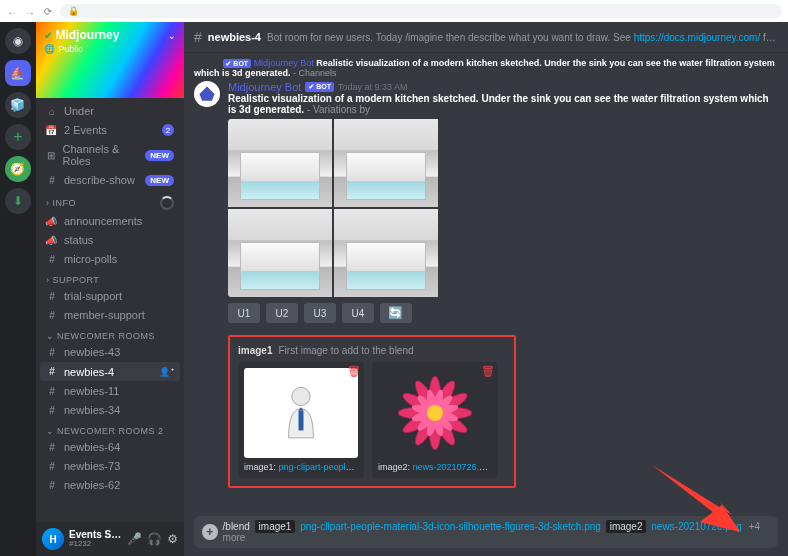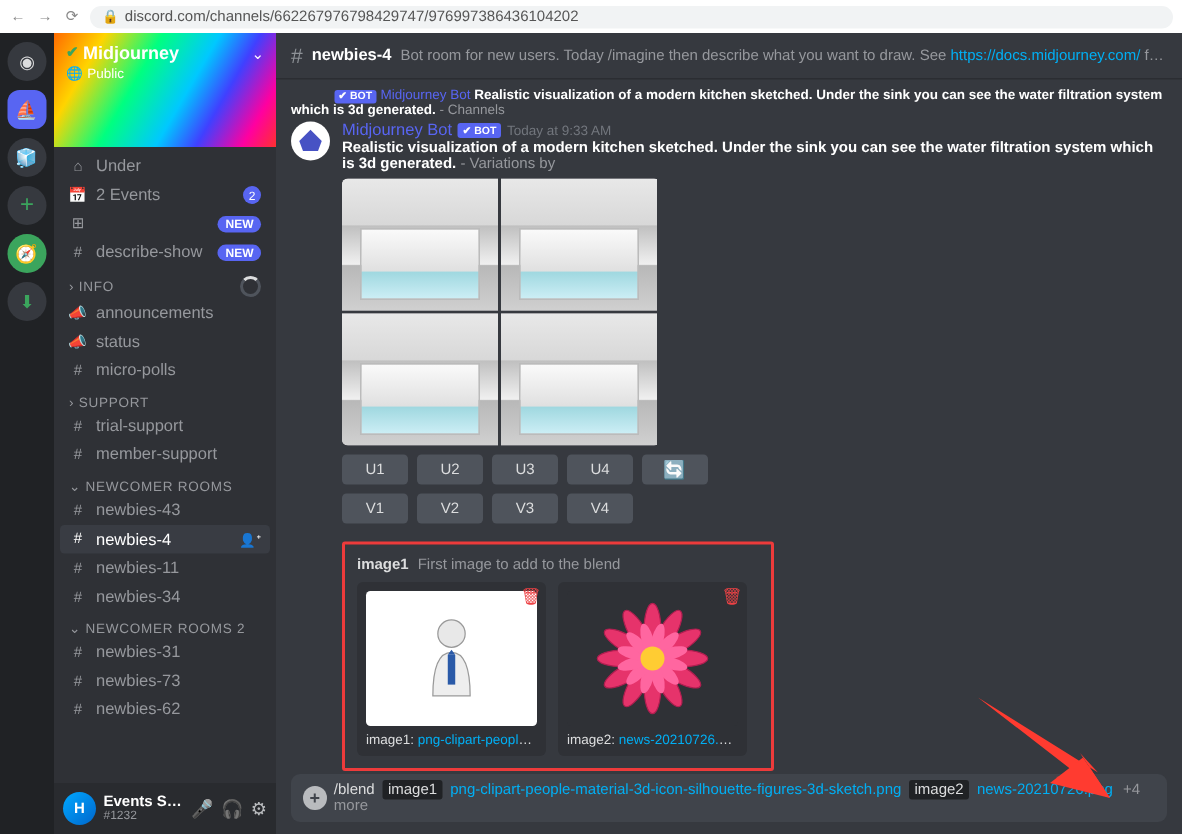--- a/index.html
+++ b/index.html
@@ -55,21 +55,21 @@
 .msg-time{color:#72767d;font-size:9px}
 .msg-text{color:#dcddde;font-size:10px}
 .msg-text .bold{font-weight:600;color:#fff}
 .msg-text .dim{color:#96989d}
 .small-row{font-size:9px;color:#96989d;margin-bottom:3px}
 .kitchen-grid{display:grid;grid-template-columns:repeat(2,104px);grid-template-rows:repeat(2,88px);gap:2px;margin-top:4px;border-radius:4px;overflow:hidden;width:212px}
 .kimg{background:#eee;position:relative;overflow:hidden}
 .kimg::before{content:"";position:absolute;inset:0;background:linear-gradient(180deg,#e8e8e8 0%,#d8d8d8 35%,#c0c0c0 36%,#f0f0f0 65%,#b8b8b8 66%,#d0d0d0 100%)}
 .kimg::after{content:"";position:absolute;left:12%;right:12%;top:38%;bottom:8%;background:linear-gradient(180deg,#fafafa 0%,#e0e0e0 60%,#a0d8e0 62%,#cceef5 100%);border:1px solid #bbb}
 .btn-row{display:flex;gap:6px;margin-top:6px}
-.uv-btn{width:44px;height:20px;background:#4f545c;border-radius:3px;display:flex;align-items:center;justify-content:center;font-size:10px;color:#dcddde;cursor:pointer}
+.uv-btn{width:32px;height:20px;background:#4f545c;border-radius:3px;display:flex;align-items:center;justify-content:center;font-size:10px;color:#dcddde;cursor:pointer}
 .uv-btn.refresh{font-size:12px;color:#5865f2;background:#4f545c}
 .blend-box{border:2px solid #ed3b3b;border-radius:2px;padding:8px;margin-top:12px;width:288px}
 .blend-head{display:flex;align-items:center;gap:6px;font-size:10px;margin-bottom:6px}
 .blend-head .param{color:#dcddde;font-weight:600}
 .blend-head .desc{color:#96989d}
 .attach-row{display:flex;gap:8px}
 .attach{width:126px;background:#2f3136;border-radius:4px;padding:6px;position:relative}
 .attach-del{position:absolute;top:3px;right:3px;color:#ed4245;font-size:11px;cursor:pointer}
 .attach-img{width:100%;height:90px;background:#fff;border-radius:3px;display:flex;align-items:center;justify-content:center;overflow:hidden}
 .flower{width:80px;height:80px;position:relative}
@@ -86,21 +86,20 @@
 </style>
 </head>
 <body>
 
 <div class="browser-bar">
   <div class="browser-btn">←</div>
   <div class="browser-btn">→</div>
   <div class="browser-btn">⟳</div>
   <div class="url-bar">
     <span class="lock">🔒</span>
-    <span>discord.com/channels/662267976798429747/976997386436104202</span>
   </div>
 </div>
 
 <div class="app">
   <div class="guild-col">
     <div class="guild">◉</div>
     <div class="guild selected">⛵</div>
     <div class="guild">🧊</div>
     <div class="guild plus">+</div>
     <div class="guild green">🧭</div>
@@ -125,20 +124,21 @@
           <span class="sb-icon">⌂</span>
           <span>Under</span>
         </div>
       <div class="sb-item">
           <span class="sb-icon">📅</span>
           <span>2 Events</span>
           <span class="badge"><span class="count-badge">2</span></span>
         </div>
       <div class="sb-item">
           <span class="sb-icon">⊞</span>
+          <span>Channels &amp; Roles</span>
           <span class="badge"><span class="pill">NEW</span></span>
         </div>
 
       <div class="sb-item">
           <span class="sb-icon">#</span>
           <span>describe-show</span>
           <span class="badge"><span class="pill">NEW</span></span>
         </div>
 
       <div class="sb-cat">› <span>INFO</span><span class="loading-ring"></span></div>
@@ -180,21 +180,21 @@
           <span>newbies-11</span>
         </div>
       <div class="sb-item">
           <span class="sb-icon">#</span>
           <span>newbies-34</span>
         </div>
 
       <div class="sb-cat">⌄ <span>NEWCOMER ROOMS 2</span></div>
       <div class="sb-item">
           <span class="sb-icon">#</span>
-          <span>newbies-31</span>
+          <span>newbies-64</span>
         </div>
       <div class="sb-item">
           <span class="sb-icon">#</span>
           <span>newbies-73</span>
         </div>
       <div class="sb-item">
           <span class="sb-icon">#</span>
           <span>newbies-62</span>
         </div>
     </div>
@@ -243,26 +243,20 @@
             <div class="kimg"></div>
             <div class="kimg"></div>
             <div class="kimg"></div>
           </div>
           <div class="btn-row">
             <div class="uv-btn">U1</div>
             <div class="uv-btn">U2</div>
             <div class="uv-btn">U3</div>
             <div class="uv-btn">U4</div>
             <div class="uv-btn refresh">🔄</div>
-          </div>
-          <div class="btn-row">
-            <div class="uv-btn">V1</div>
-            <div class="uv-btn">V2</div>
-            <div class="uv-btn">V3</div>
-            <div class="uv-btn">V4</div>
           </div>
 
           <div class="blend-box">
             <div class="blend-head">
               <span class="param">image1</span>
               <span class="desc">First image to add to the blend</span>
             </div>
             <div class="attach-row">
               <div class="attach">
                 <span class="attach-del">🗑</span>

